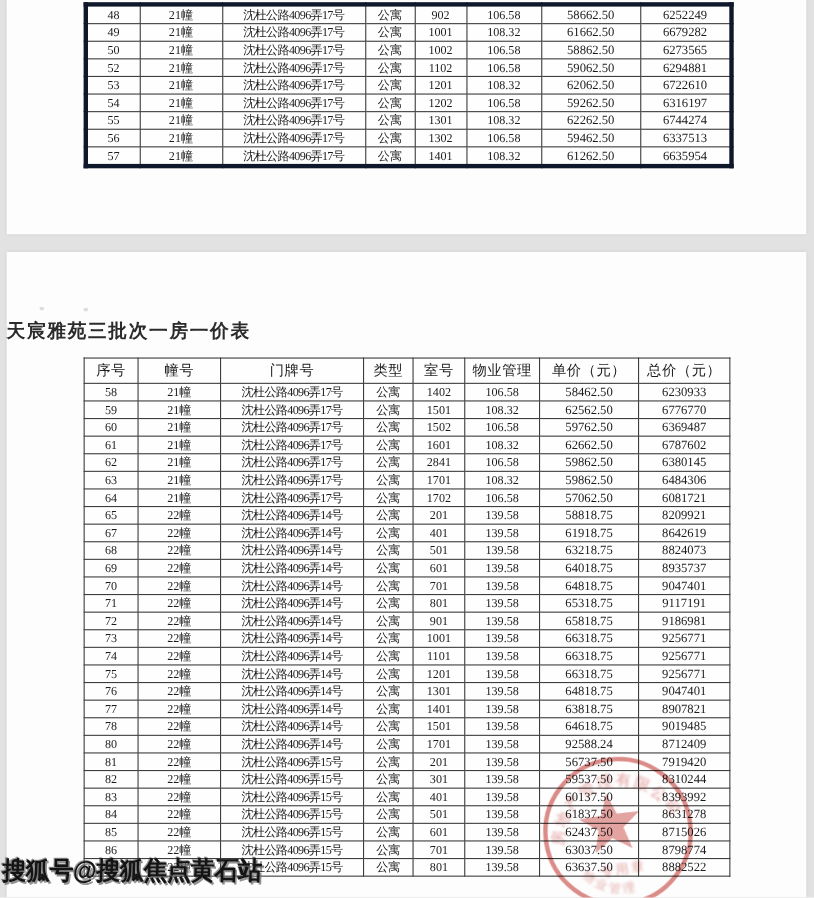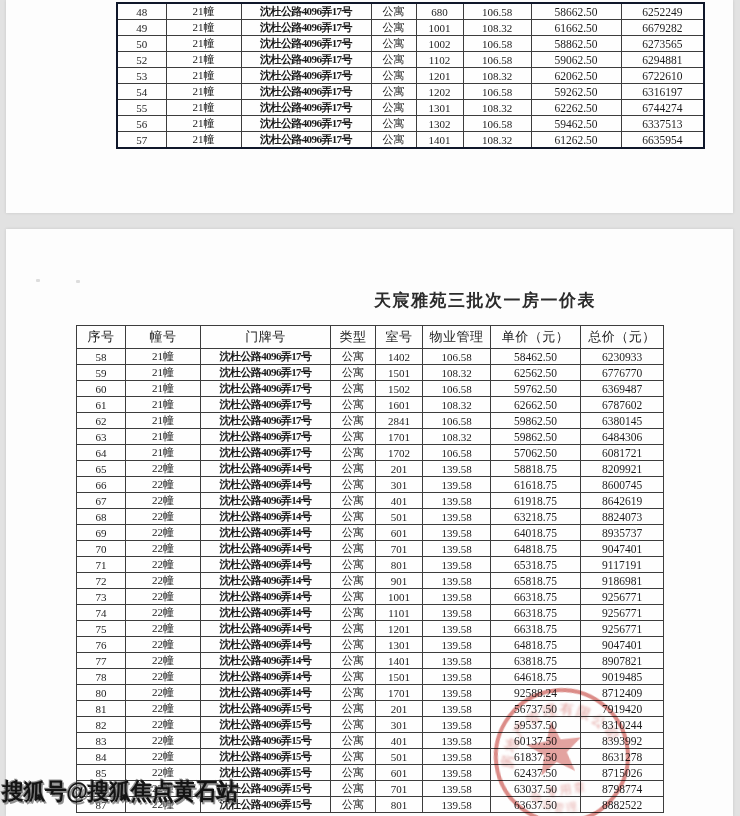--- a/index.html
+++ b/index.html
@@ -8,40 +8,40 @@
     background:#e2e2e2;
     font-family:"Liberation Serif","DejaVu Serif",serif;
   }
   .page{position:absolute;left:6px;width:727px;background:#fdfdfd;box-shadow:0 0 3px rgba(0,0,0,.12);}
   #page1{top:0;height:213px;}
   #page2{top:229px;height:587px;}
   .speck{position:absolute;width:4px;height:3px;background:#ddd;border-radius:1px;}
 
   .doc-title{
     position:absolute;left:6px;top:289px;width:590px;z-index:5;
-    text-align:right;font-size:17px;font-weight:600;color:#2b2b2b;
+    text-align:left;font-size:17px;font-weight:600;color:#2b2b2b;
     letter-spacing:1.5px;
   }
 
   table.price-table{
     position:absolute;z-index:4;
     border-collapse:collapse;table-layout:fixed;width:587px;background:#fefefe;
   }
   table.price-table td, table.price-table th{
     border:1px solid #3d3d3d;padding:0;margin:0;
     text-align:center;vertical-align:middle;
     font-size:11px;color:#1c1c1c;font-weight:normal;
     white-space:nowrap;overflow:hidden;
   }
-  #table1{left:76px;top:2px;border:2px solid #0f172a;margin-left:40px;}
+  #table1{left:76px;top:2px;border:4px solid #0f172a;}
   #table2{left:76px;top:325px;border:1px solid #2e2e2e;}
   #table1 td{height:14.1px;}
   #table2 td{height:13.9px;}
   #table2 th{height:22px;font-size:13px;letter-spacing:.5px;}
-  table.price-table td:nth-child(3){font-size:11px;letter-spacing:-.6px;font-weight:bold;}
+  table.price-table td:nth-child(3){font-size:11px;letter-spacing:-.6px;}
   table.price-table td:nth-child(7),
   table.price-table td:nth-child(8){font-size:11.5px;}
 
   .stamp{
     position:absolute;left:492px;top:686px;width:142px;height:142px;z-index:20;
     mix-blend-mode:multiply;opacity:.8;filter:blur(.4px);
     transform:rotate(-8deg);pointer-events:none;
   }
 
   .watermark{
@@ -70,21 +70,21 @@
       <col style="width:68px">
       <col style="width:90px">
       <col style="width:83px">
   </colgroup>
   <tbody>
       <tr>
         <td>48</td>
         <td>21幢</td>
         <td>沈杜公路4096弄17号</td>
         <td>公寓</td>
-        <td>680</td>
+        <td>902</td>
         <td>106.58</td>
         <td>58662.50</td>
         <td>6252249</td>
       </tr>
       <tr>
         <td>49</td>
         <td>21幢</td>
         <td>沈杜公路4096弄17号</td>
         <td>公寓</td>
         <td>1001</td>
@@ -265,30 +265,20 @@
         <td>65</td>
         <td>22幢</td>
         <td>沈杜公路4096弄14号</td>
         <td>公寓</td>
         <td>201</td>
         <td>139.58</td>
         <td>58818.75</td>
         <td>8209921</td>
       </tr>
       <tr>
-        <td>66</td>
-        <td>22幢</td>
-        <td>沈杜公路4096弄14号</td>
-        <td>公寓</td>
-        <td>301</td>
-        <td>139.58</td>
-        <td>61618.75</td>
-        <td>8600745</td>
-      </tr>
-      <tr>
         <td>67</td>
         <td>22幢</td>
         <td>沈杜公路4096弄14号</td>
         <td>公寓</td>
         <td>401</td>
         <td>139.58</td>
         <td>61918.75</td>
         <td>8642619</td>
       </tr>
       <tr>

